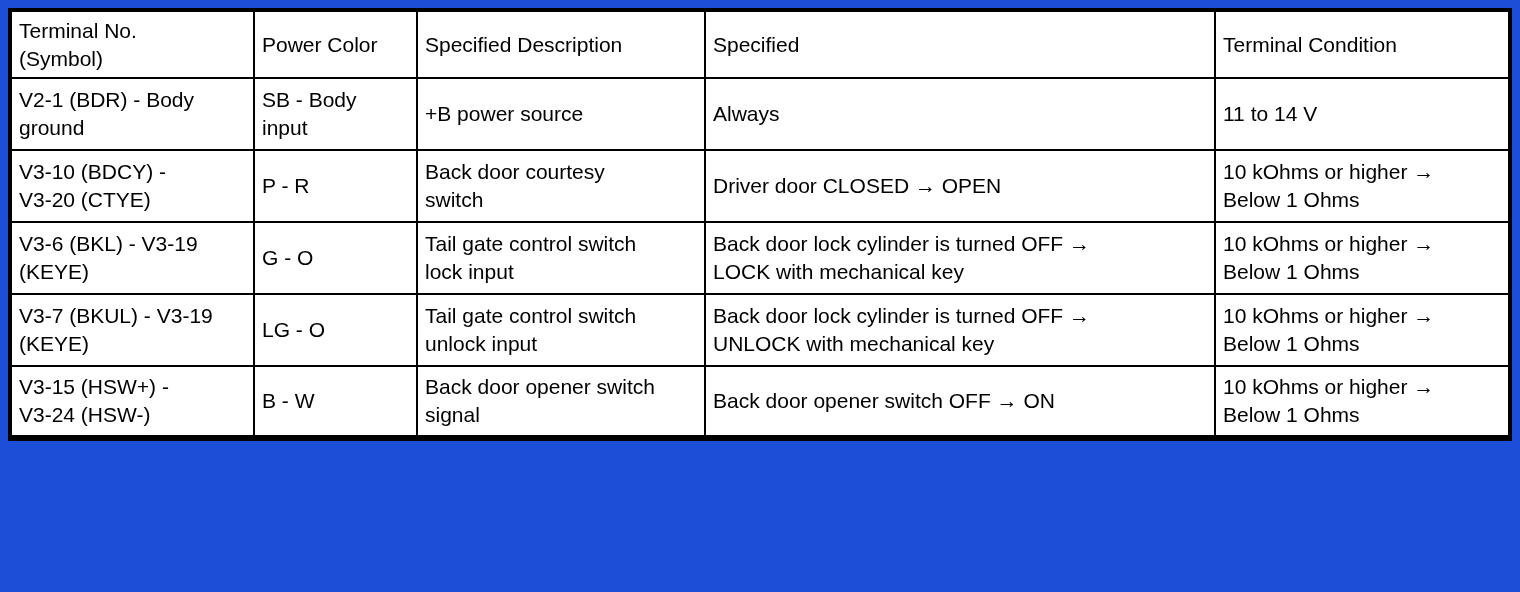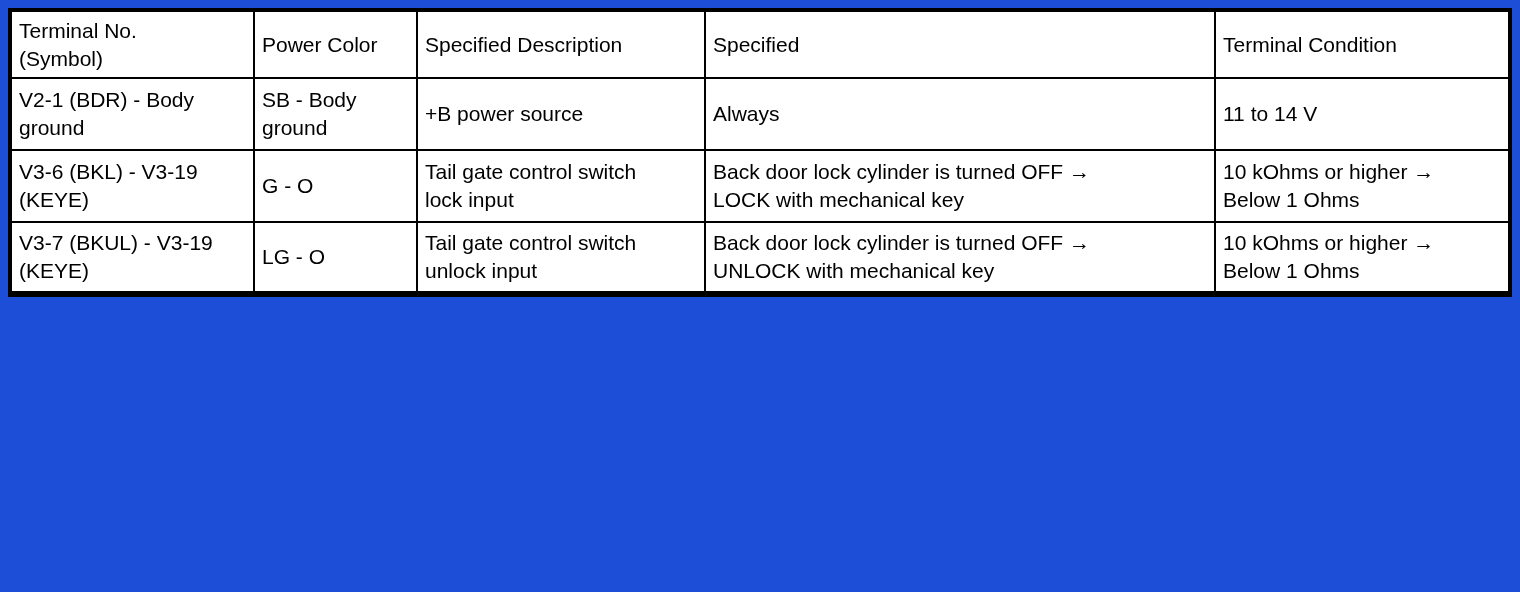--- a/index.html
+++ b/index.html
@@ -61,24 +61,34 @@
         <th>Specified Description</th>
         <th>Specified</th>
         <th>Terminal Condition</th>
       </tr>
     </thead>
     <tbody>
       <tr class="data-row">
         <td>V2-1 (BDR) - Body
 ground</td>
         <td>SB - Body
-ground</td>
+input</td>
         <td>+B power source</td>
         <td>Always</td>
         <td>11 to 14 V</td>
+      </tr>
+      <tr class="data-row">
+        <td>V3-10 (BDCY) -
+V3-20 (CTYE)</td>
+        <td>P - R</td>
+        <td>Back door courtesy
+switch</td>
+        <td>Driver door CLOSED → OPEN</td>
+        <td>10 kOhms or higher →
+Below 1 Ohms</td>
       </tr>
       <tr class="data-row">
         <td>V3-6 (BKL) - V3-19
 (KEYE)</td>
         <td>G - O</td>
         <td>Tail gate control switch
 lock input</td>
         <td>Back door lock cylinder is turned OFF →
 LOCK with mechanical key</td>
         <td>10 kOhms or higher →
@@ -88,15 +98,25 @@
         <td>V3-7 (BKUL) - V3-19
 (KEYE)</td>
         <td>LG - O</td>
         <td>Tail gate control switch
 unlock input</td>
         <td>Back door lock cylinder is turned OFF →
 UNLOCK with mechanical key</td>
         <td>10 kOhms or higher →
 Below 1 Ohms</td>
       </tr>
+      <tr class="data-row">
+        <td>V3-15 (HSW+) -
+V3-24 (HSW-)</td>
+        <td>B - W</td>
+        <td>Back door opener switch
+signal</td>
+        <td>Back door opener switch OFF → ON</td>
+        <td>10 kOhms or higher →
+Below 1 Ohms</td>
+      </tr>
     </tbody>
   </table>
 </div>
 
 </body></html>

